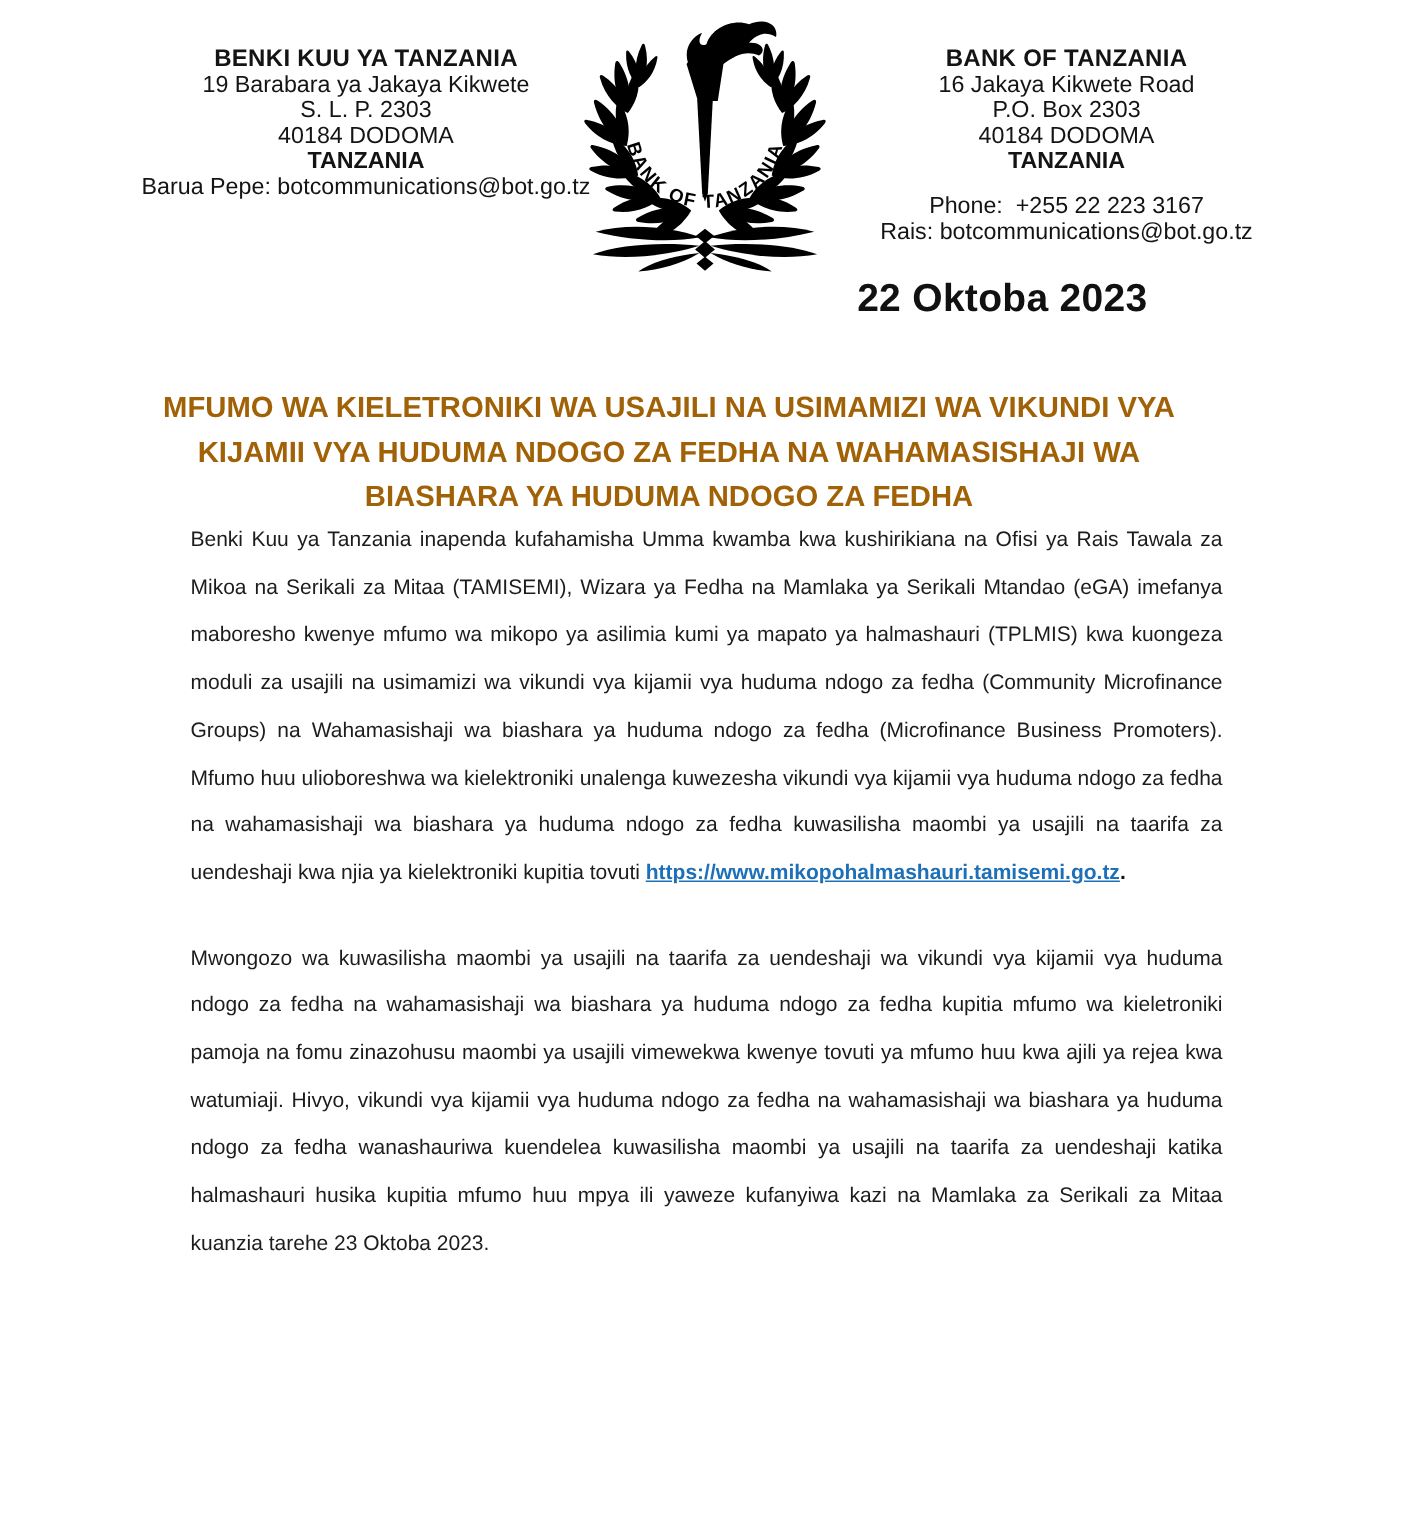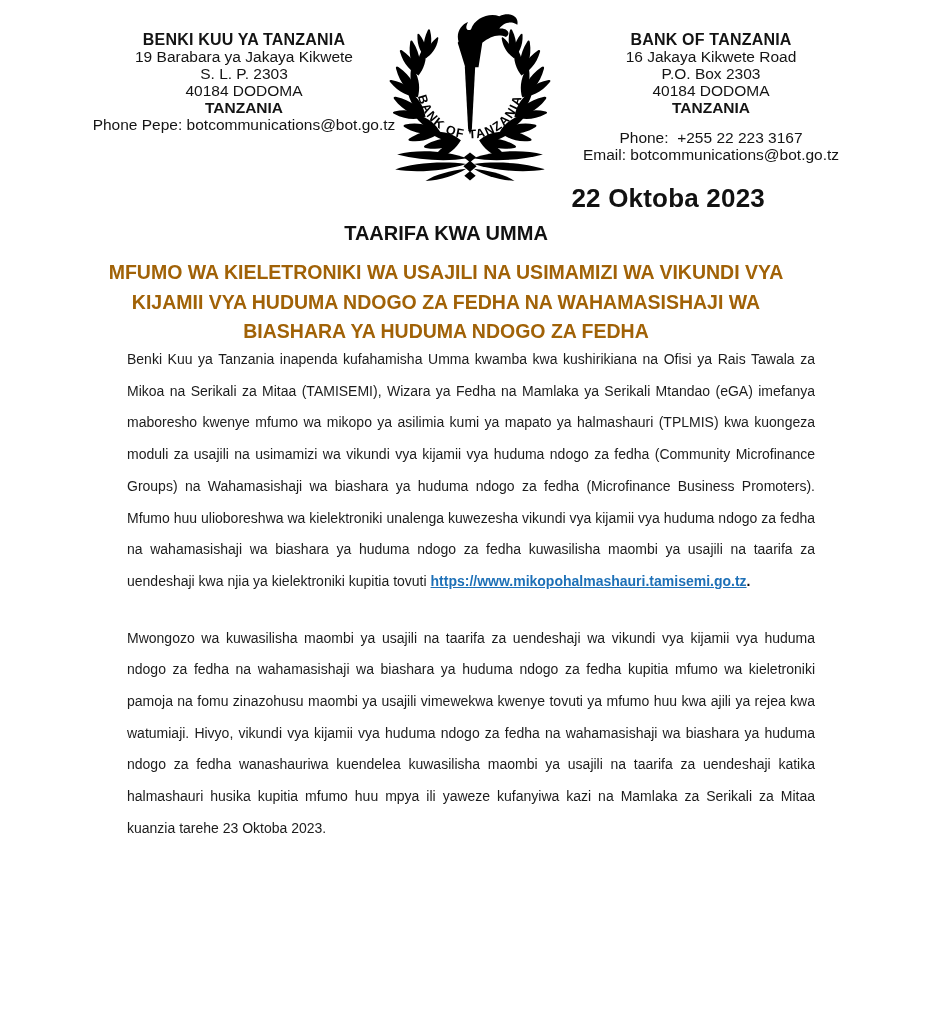--- a/index.html
+++ b/index.html
@@ -51,21 +51,21 @@
 <body>
 
 <div class="page">
 
   <div class="hdr-block hdr-left">
     <div class="hdr-org">BENKI KUU YA TANZANIA</div>
     <div>19 Barabara ya Jakaya Kikwete</div>
     <div>S. L. P. 2303</div>
     <div>40184 DODOMA</div>
     <div class="hdr-country">TANZANIA</div>
-    <div>Phone Pepe: botcommunications@bot.go.tz</div>
+    <div>Barua Pepe: botcommunications@bot.go.tz</div>
   </div>
 
   <svg class="logo" viewBox="0 0 150 195" aria-hidden="true">
     <defs>
       <path id="leaf" d="M0,0 C4.5,-9 7.5,-22 1.5,-38 C0.8,-40 -0.8,-40 -1.5,-38 C-7.5,-22 -4.5,-9 0,0 Z"></path>
       <g id="cluster">
         <use href="#leaf" transform="rotate(-24) scale(0.82)"></use>
         <use href="#leaf" transform="rotate(24) scale(0.88)"></use>
         <use href="#leaf"></use>
       </g>
@@ -99,26 +99,25 @@
     </text>
   </svg>
 
   <div class="hdr-block hdr-right">
     <div class="hdr-org">BANK OF TANZANIA</div>
     <div>16 Jakaya Kikwete Road</div>
     <div>P.O. Box 2303</div>
     <div>40184 DODOMA</div>
     <div class="hdr-country">TANZANIA</div>
     <div class="hdr-contact">Phone:&nbsp; +255 22 223 3167</div>
-    <div>Email: botcommunications@bot.go.tz</div>
+    <div>Rais: botcommunications@bot.go.tz</div>
   </div>
 
   <div class="date">22 Oktoba 2023</div>
 
-  <div class="title">TAARIFA KWA UMMA</div>
   <div class="subtitle">MFUMO WA KIELETRONIKI WA USAJILI NA USIMAMIZI WA VIKUNDI VYA KIJAMII VYA HUDUMA NDOGO ZA FEDHA NA WAHAMASISHAJI WA BIASHARA YA HUDUMA NDOGO ZA FEDHA</div>
 
   <div class="bodytext">
     <p><span>Benki Kuu ya Tanzania inapenda kufahamisha Umma kwamba kwa kushirikiana na Ofisi ya Rais Tawala za Mikoa na Serikali za Mitaa (TAMISEMI), Wizara ya Fedha na Mamlaka ya Serikali Mtandao (eGA) imefanya maboresho kwenye mfumo wa mikopo ya asilimia kumi ya mapato ya halmashauri (TPLMIS) kwa kuongeza moduli za usajili na usimamizi wa vikundi vya kijamii vya huduma ndogo za fedha (Community Microfinance Groups) na Wahamasishaji wa biashara ya huduma ndogo za fedha (Microfinance Business Promoters). Mfumo huu ulioboreshwa wa kielektroniki unalenga kuwezesha vikundi vya kijamii vya huduma ndogo za fedha na wahamasishaji wa biashara ya huduma ndogo za fedha kuwasilisha maombi ya usajili na taarifa za uendeshaji kwa njia ya kielektroniki kupitia tovuti </span><a class="link" href="#">https://www.mikopohalmashauri.tamisemi.go.tz</a><span class="after-link">.</span></p>
     <p class="para2">Mwongozo wa kuwasilisha maombi ya usajili na taarifa za uendeshaji wa vikundi vya kijamii vya huduma ndogo za fedha na wahamasishaji wa biashara ya huduma ndogo za fedha kupitia mfumo wa kieletroniki pamoja na fomu zinazohusu maombi ya usajili vimewekwa kwenye tovuti ya mfumo huu kwa ajili ya rejea kwa watumiaji. Hivyo, vikundi vya kijamii vya huduma ndogo za fedha na wahamasishaji wa biashara ya huduma ndogo za fedha wanashauriwa kuendelea kuwasilisha maombi ya usajili na taarifa za uendeshaji katika halmashauri husika kupitia mfumo huu mpya ili yaweze kufanyiwa kazi na Mamlaka za Serikali za Mitaa kuanzia tarehe 23 Oktoba 2023.</p>
   </div>
 
 </div>
 
 </body></html>

